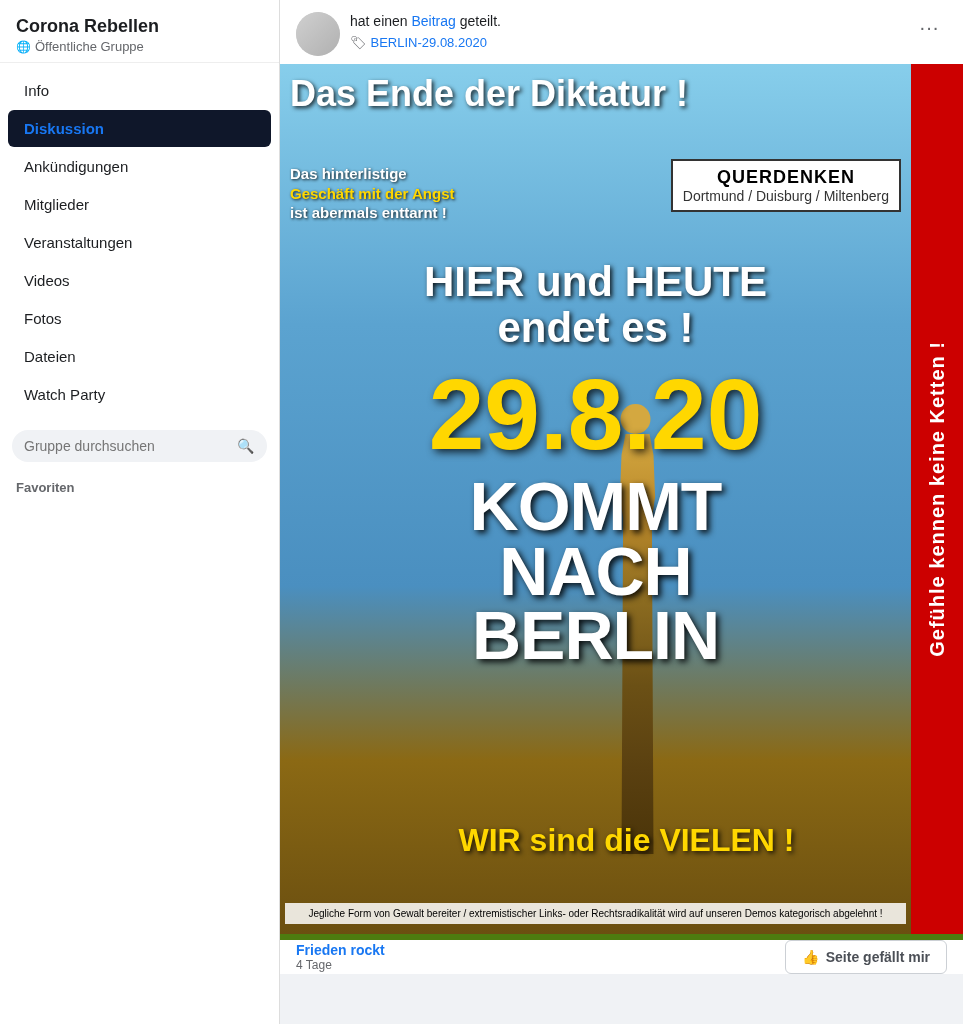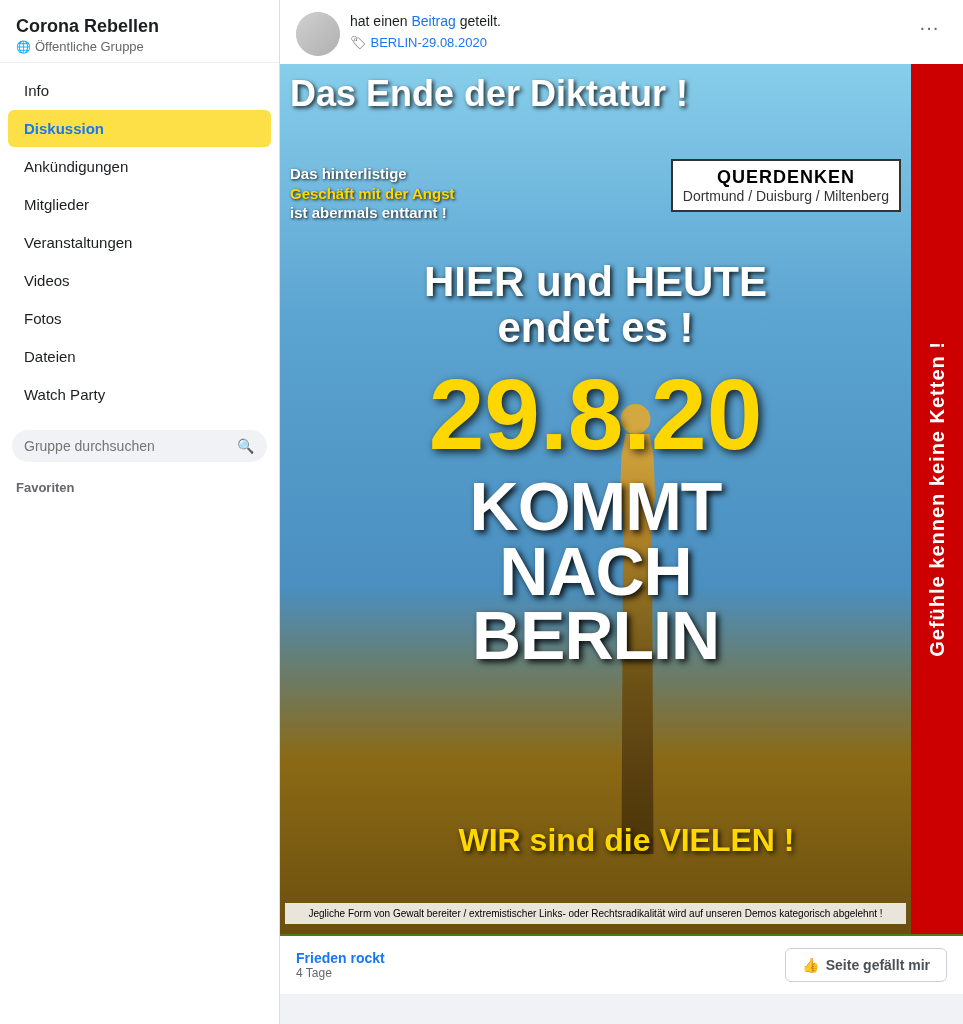--- a/index.html
+++ b/index.html
@@ -52,21 +52,21 @@
     .nav-item {
       padding: 10px 16px;
       font-size: 15px;
       color: #1c1e21;
       cursor: pointer;
       border-radius: 6px;
       margin: 1px 8px;
     }
 
     .nav-item.active {
-      background: #fde047;
+      background: #0f172a;
       font-weight: 700;
       color: #1877f2;
     }
 
     .search-bar {
       margin: 8px 12px;
       background: #f0f2f5;
       border-radius: 20px;
       padding: 8px 12px;
       display: flex;
@@ -379,22 +379,22 @@
       color: #000;
       text-align: center;
       line-height: 1.3;
     }
 
     
     .post-footer {
       display: flex;
       align-items: center;
       justify-content: space-between;
-      padding: 12px 16px;
-      border-top: 2px solid #4d7c0f;
+      padding: 0 16px;
+      border-top: 6px solid #4d7c0f;
       background: #fff;
     }
 
     .footer-left {
       display: flex;
       flex-direction: column;
     }
 
     .footer-link {
       color: #1877f2;

